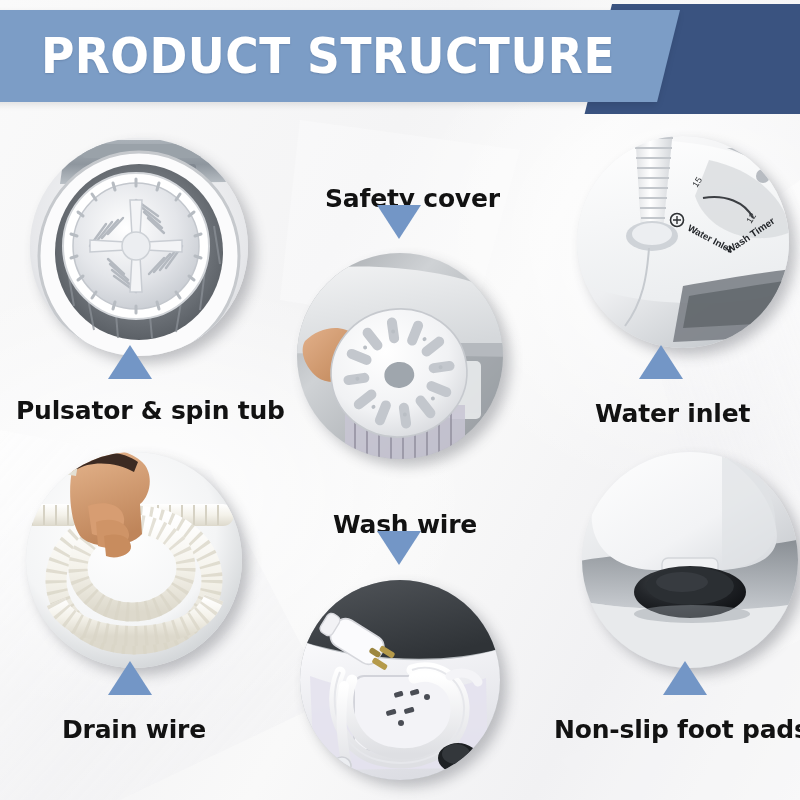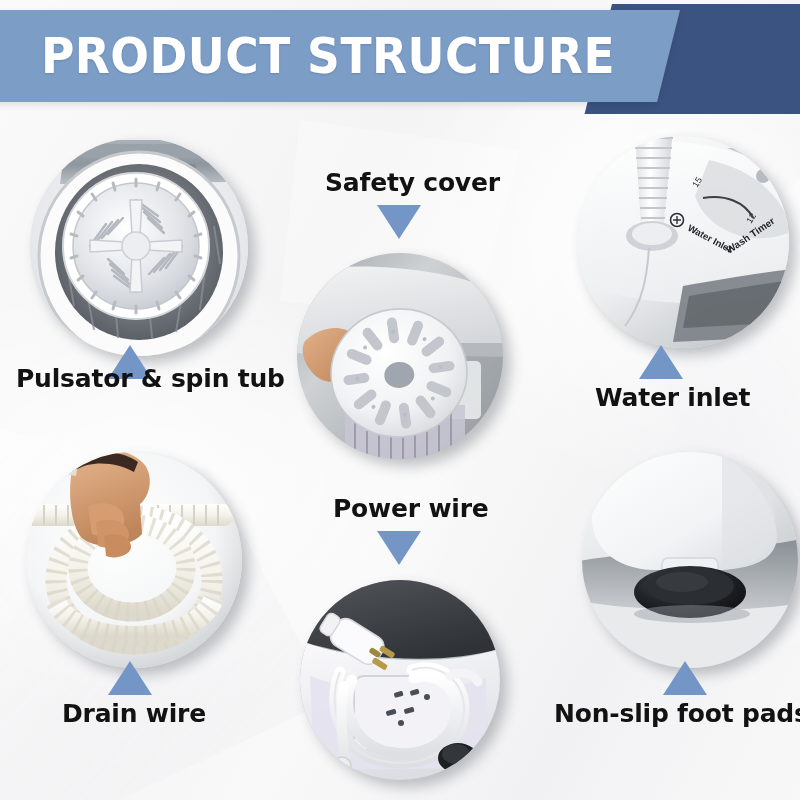--- a/index.html
+++ b/index.html
@@ -75,20 +75,21 @@
     border-top:34px solid #7396c6;
   }
   .caption{
     position:absolute;
     color:#121212;
     font-size:25px;
     font-weight:bold;
     white-space:nowrap;
     font-family:"DejaVu Sans","Liberation Sans",sans-serif;
     letter-spacing:-.2px;
+    margin-top:16px;
   }
 </style>
 </head>
 <body>
 
 <div class="bg-wash"></div>
 <svg class="bg-crease" viewBox="0 0 800 800" preserveAspectRatio="none">
   <defs>
     <linearGradient id="cr1" x1="0" y1="0" x2="1" y2="1">
       <stop offset="0%" stop-color="#ffffff" stop-opacity="0.9"></stop>
@@ -220,21 +221,21 @@
         <path d="M152,102 L152,114 L116,112 L116,104 Z"></path>
         <path d="M112,154 L100,154 L102,118 L110,118 Z"></path>
         <path d="M60,114 L60,102 L96,104 L96,112 Z"></path>
       </g>
       <circle cx="106" cy="108" r="14" fill="#eceef1" stroke="#cdd1d6" stroke-width="1.5"></circle>
     </svg>
   </div>
 
   <div class="arrow arrow-up" style="left:108px;top:345px;"></div>
 
-  <div class="caption" style="left:16px;top:364px;">Pulsator &amp; spin tub</div>
+  <div class="caption" style="left:16px;top:380px;">Pulsator &amp; spin tub</div>
 </div>
 
 <div class="feature">
 
   <div class="caption" style="left:325px;top:168px;">Safety cover</div>
 
   <div class="arrow arrow-down" style="left:377px;top:205px;"></div>
 
   <div class="photo" style="left:297px;top:253px;width:206px;height:206px;">
     <svg viewBox="0 0 206 206">
@@ -467,21 +468,21 @@
     </svg>
   </div>
 
   <div class="arrow arrow-up" style="left:108px;top:661px;"></div>
 
   <div class="caption" style="left:62px;top:699px;">Drain wire</div>
 </div>
 
 <div class="feature">
 
-  <div class="caption" style="left:333px;top:494px;">Power wire</div>
+  <div class="caption" style="left:333px;top:494px;">Wash wire</div>
 
   <div class="arrow arrow-down" style="left:377px;top:531px;"></div>
 
   <div class="photo" style="left:300px;top:580px;width:200px;height:200px;">
     <svg viewBox="0 0 200 200">
       <defs>
         <linearGradient id="pw5bg" x1="0" y1="0" x2="1" y2="1">
           <stop offset="0%" stop-color="#9a9ea3"></stop>
           <stop offset="45%" stop-color="#c8ccd0"></stop>
           <stop offset="100%" stop-color="#8d9297"></stop>

